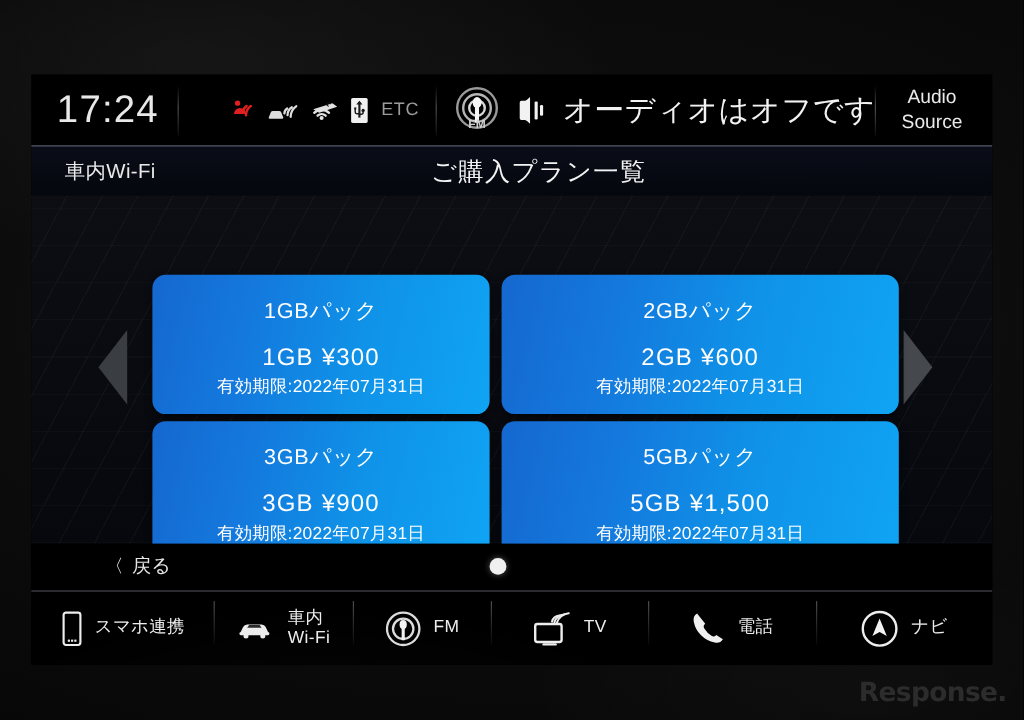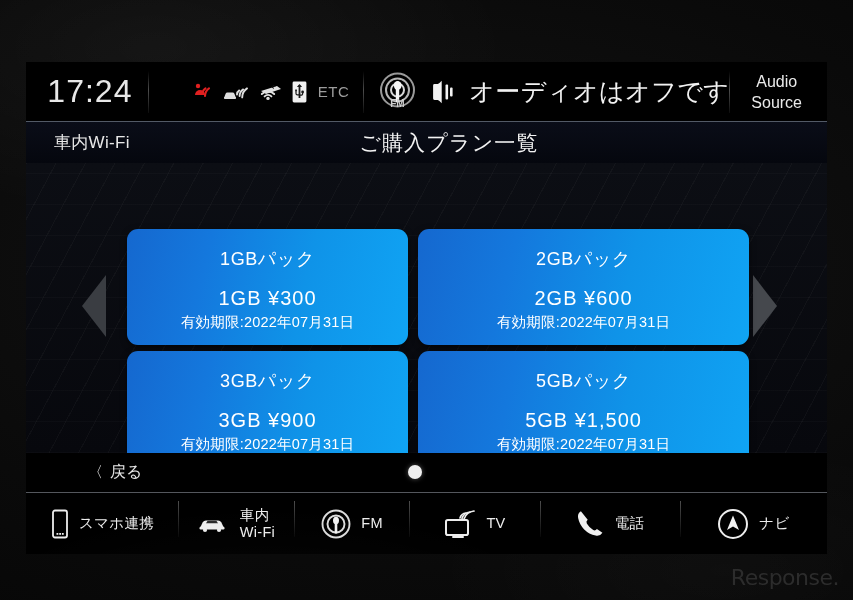--- a/index.html
+++ b/index.html
@@ -296,21 +296,21 @@
 
   .nav-icon { display: flex; align-items: center; justify-content: center; }
 
   
   #watermark {
     position: absolute;
     right: 14px;
     bottom: 10px;
     color: #2c2c2c;
     font-size: 22px;
-    font-weight: 400;
+    font-weight: 700;
     letter-spacing: -0.5px;
     font-family: "DejaVu Sans", sans-serif;
   }
 
   
   #glare {
     position: absolute;
     left: 0; top: 0; right: 0; bottom: 0;
     background:
       radial-gradient(ellipse 70% 50% at 30% 120%, rgba(255,255,255,0.035), rgba(0,0,0,0) 60%);

